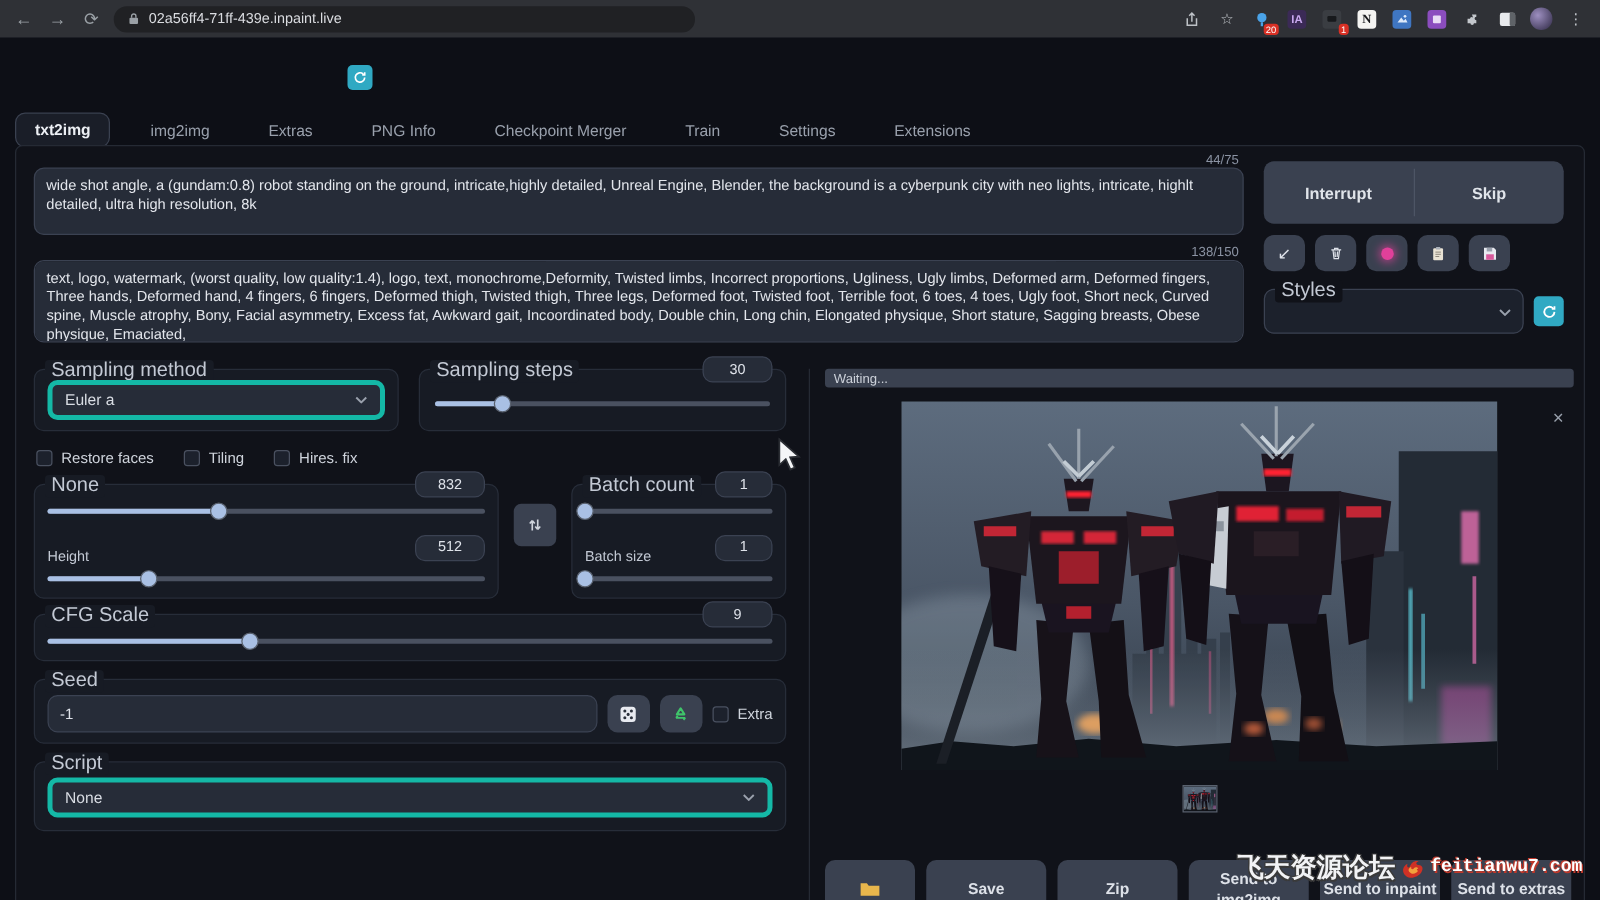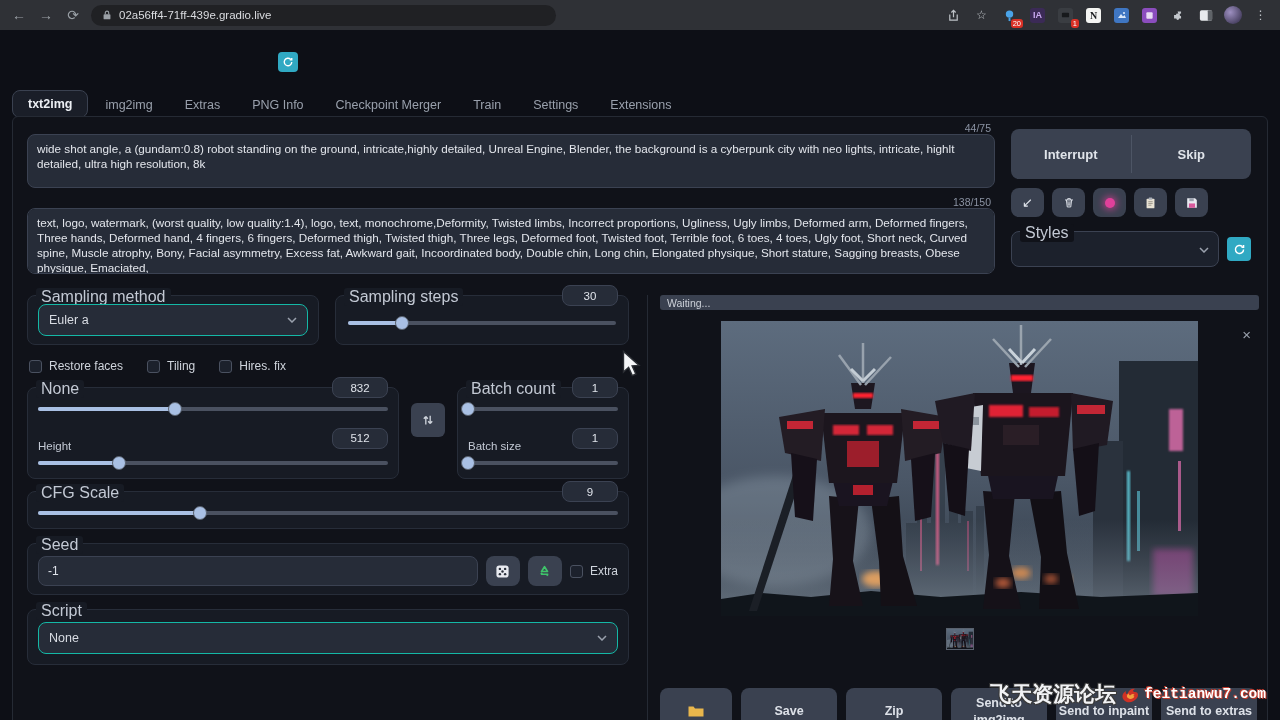--- a/index.html
+++ b/index.html
@@ -28,21 +28,21 @@
 
   .checkpoint-box { position:absolute; left:14px; top:8px; width:250px; height:42px;
     background:#1c212c; border:1px solid #3a4150; border-radius:8px; padding:4px 10px; }
   .checkpoint-box .lbl { font-size:10.5px; color:#c3c9d4; }
   .checkpoint-box .valrow { display:flex; align-items:center; justify-content:space-between; margin-top:3px; }
   .checkpoint-box .val { font-size:12.5px; color:#d8dce3; }
   .teal-btn { position:absolute; width:20px; height:20px; background:#30a9c3; border:none;
     border-radius:4px; display:flex; align-items:center; justify-content:center; cursor:pointer; }
   .ckpt-refresh { left:278px; top:22px; }
 
-  .tabs { position:absolute; left:12px; top:60px; display:flex; align-items:flex-end; gap:2px; }
+  .tabs { position:absolute; left:12px; top:60px; display:flex; align-items:flex-end; gap:17px; }
   .tab { padding:6px 15px; font-size:12.5px; color:#99a0ac; cursor:pointer; }
   .tab.active { background:#1a1e28; border:1px solid #3a4150; border-radius:8px;
     color:#eceff4; font-weight:bold; }
 
   .content { position:absolute; left:12px; top:86px; width:1256px; height:628px;
     border:1px solid #252a34; border-radius:6px; background:#101219; }
 
   
   .prompts { position:absolute; left:14px; top:4px; width:968px; }
   .prompt-wrap { position:relative; padding-top:13px; margin-bottom:7px; }
@@ -69,21 +69,21 @@
     background:#171b24; padding:0 5px; border-radius:3px; }
   .styles-box .chip { background:#101219; }
   .styles-box .chev { position:absolute; right:9px; top:15px; }
   .styles-refresh { position:relative; width:24px; height:24px; }
 
   
   .settings-col { position:absolute; left:14px; top:178px; width:602px; }
   .panel { position:relative; background:#171b24; border:1px solid #272d39; border-radius:8px; }
   .row1 { display:flex; gap:16px; }
   .method-panel { width:292px; height:50px; padding:8px 10px; }
-  .dd { position:relative; height:32px; background:#262c38; border:1px solid #14b8a6;
+  .dd { position:relative; height:32px; background:#262c38; border:4px solid #14b8a6;
     border-radius:8px; display:flex; align-items:center; padding:0 10px; font-size:12.5px;
     color:#d8dce3; cursor:pointer; }
   .dd .chev { position:absolute; right:10px; }
   .steps-panel { flex:1; height:50px; padding:20px 12px 0; }
   .val-box { height:21px; background:#262c38; border:1px solid #3b4252; border-radius:8px;
     color:#dfe3ea; text-align:center; font-size:11.5px; font-family:inherit; outline:none; }
   .w56 { width:56px; } .w46 { width:46px; }
   .val-chip { position:absolute; top:-11px; right:10px; }
   .slider { position:relative; height:14px; cursor:pointer; }
   .slider .track { position:absolute; top:5px; left:0; right:0; height:4px; background:#4a5160; border-radius:2px; }
@@ -246,21 +246,21 @@
 
 <div class="browser-bar">
   <span class="nav-ic">←</span>
   <span class="nav-ic">→</span>
   <span class="nav-ic">⟳</span>
   <div class="address-pill">
     <svg width="12" height="12" viewBox="0 0 14 14">
       <rect x="3" y="6" width="8" height="6" rx="1" fill="#9aa0a6"></rect>
       <path d="M5 6 V4.5 a2 2 0 0 1 4 0 V6" stroke="#9aa0a6" fill="none" stroke-width="1.3"></path>
     </svg>
-    <span class="url">02a56ff4-71ff-439e.gradio.live</span>
+    <span class="url">02a56ff4-71ff-439e.inpaint.live</span>
   </div>
   <div class="bar-spacer"></div>
   <span class="bicon">
     <svg width="13" height="13" viewBox="0 0 14 14">
         <path d="M3 6 v6 h8 V6 M7 9 V1.5 M4.7 3.8 L7 1.5 L9.3 3.8" stroke="#bdc1c6" fill="none" stroke-width="1.3"></path>
       </svg>
   </span>
   <span class="bicon">☆</span>
   <span class="bicon">
     <svg width="13" height="13" viewBox="0 0 14 14">

